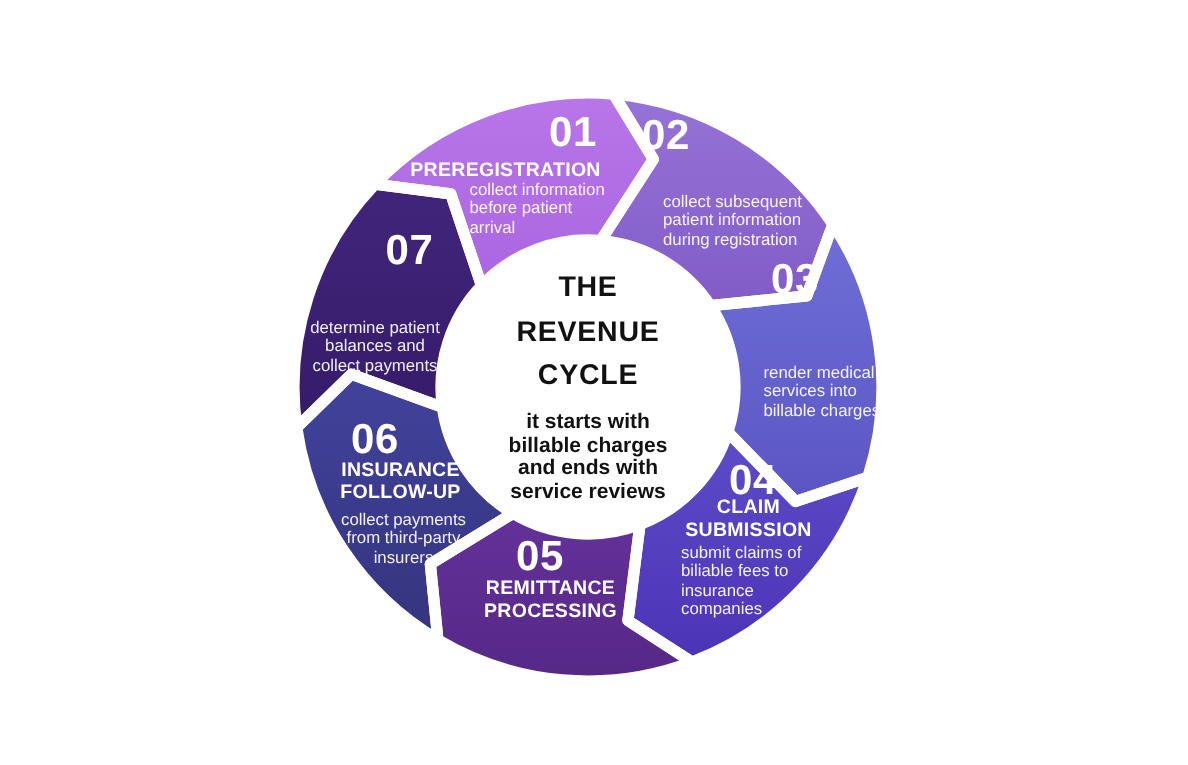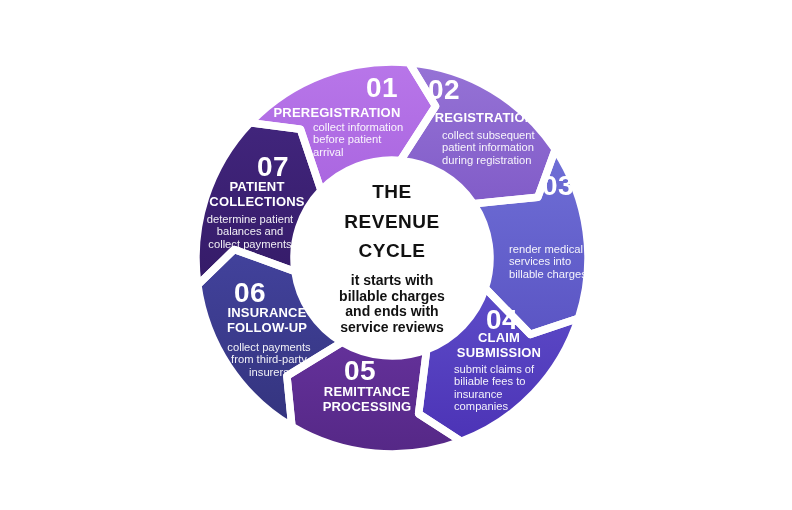--- a/index.html
+++ b/index.html
@@ -15,21 +15,21 @@
   .ac{text-align:center;} .al{text-align:left;}
   
   .s1n{left:352px;top:77px;width:60px;}
   .s1t{left:256px;top:105px;width:162px;}
   .s1d{left:313px;top:121px;width:108px;}
   
   .s2n{left:414px;top:79px;width:60px;text-align:center;}
   .s2t{left:422px;top:110px;width:125px;}
   .s2d{left:442px;top:129px;width:108px;}
   
-  .s3n{left:528px;top:175px;width:60px;}
+  .s3n{left:500px;top:175px;width:60px;}
   .s3t{left:509px;top:212px;width:100px;}
   .s3d{left:509px;top:243px;width:100px;}
   
   .s4n{left:472px;top:309px;width:60px;}
   .s4t{left:438px;top:330px;width:122px;}
   .s4d{left:454px;top:363px;width:106px;}
   
   .s5n{left:330px;top:360px;width:60px;}
   .s5t{left:306px;top:384px;width:122px;}
   .s5d{left:288px;top:415px;width:136px;}
@@ -103,21 +103,20 @@
       <path d="M 197.86 284.94 A 196 196 0 0 1 250.06 122.83 L 300.47 129.21 L 321.03 190.42 A 98 98 0 0 0 294.93 271.47 L 234.23 249.46 Z" fill="none" stroke="#ffffff" stroke-width="7.5" stroke-linejoin="round"></path>
     </svg>
 
   <div class="txt num ac s1n">01</div>
   <div class="txt ttl ac s1t">PREREGISTRATION</div>
   <div class="txt dsc al s1d">collect information
 before patient
 arrival</div>
 
   <div class="txt num ac s2n">02</div>
-  <div class="txt ttl ac s2t">REGISTRATION</div>
   <div class="txt dsc al s2d">collect subsequent
 patient information
 during registration</div>
 
   <div class="txt num ac s3n">03</div>
   <div class="txt dsc al s3d">render medical
 services into
 billable charges</div>
 
   <div class="txt num ac s4n">04</div>
@@ -133,22 +132,20 @@
 PROCESSING</div>
 
   <div class="txt num ac s6n">06</div>
   <div class="txt ttl ac s6t">INSURANCE
 FOLLOW-UP</div>
   <div class="txt dsc ac s6d">collect payments
 from third-party
 insurers</div>
 
   <div class="txt num ac s7n">07</div>
-  <div class="txt ttl ac s7t">PATIENT
-COLLECTIONS</div>
   <div class="txt dsc ac s7d">determine patient
 balances and
 collect payments</div>
 
   <div class="ctr-title">THE
 REVENUE
 CYCLE</div>
   <div class="ctr-sub">it starts with
 billable charges
 and ends with

